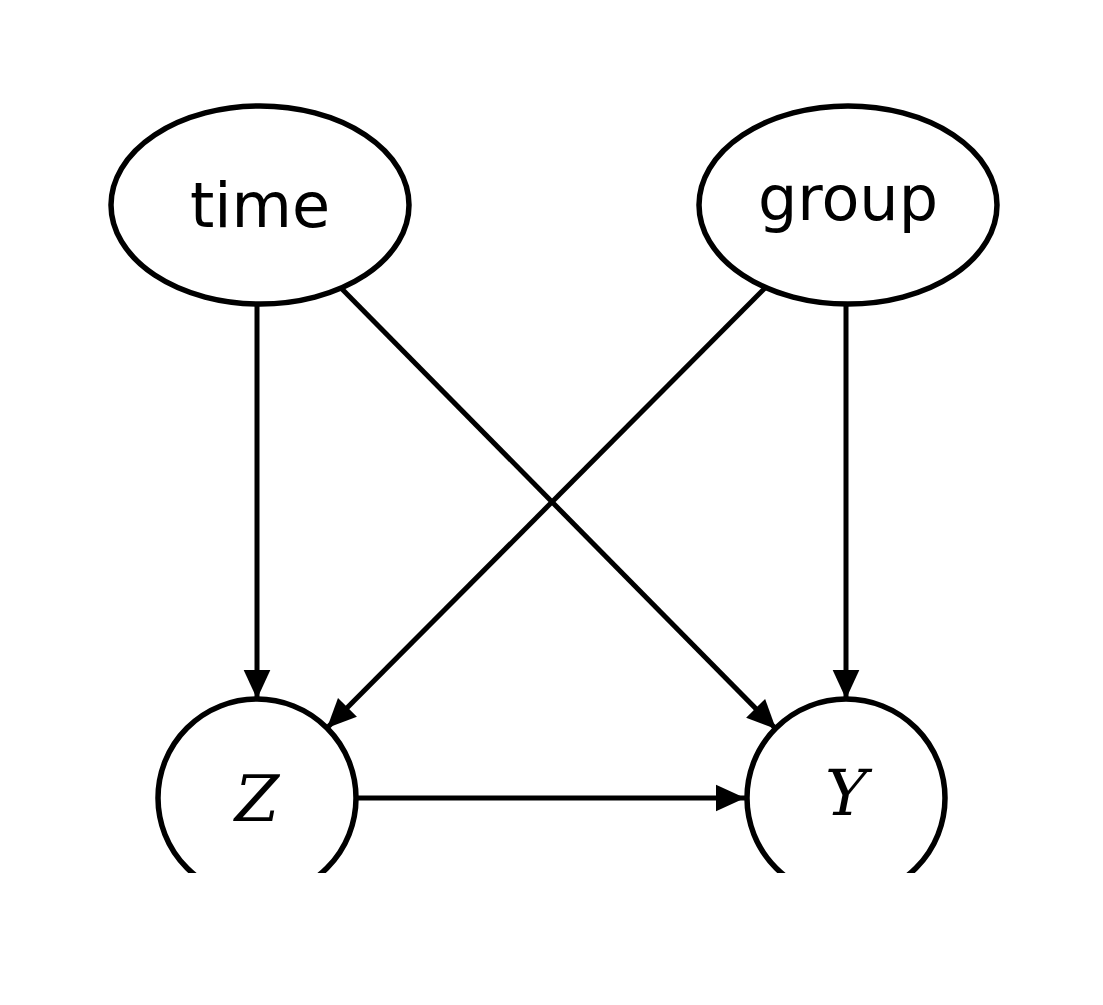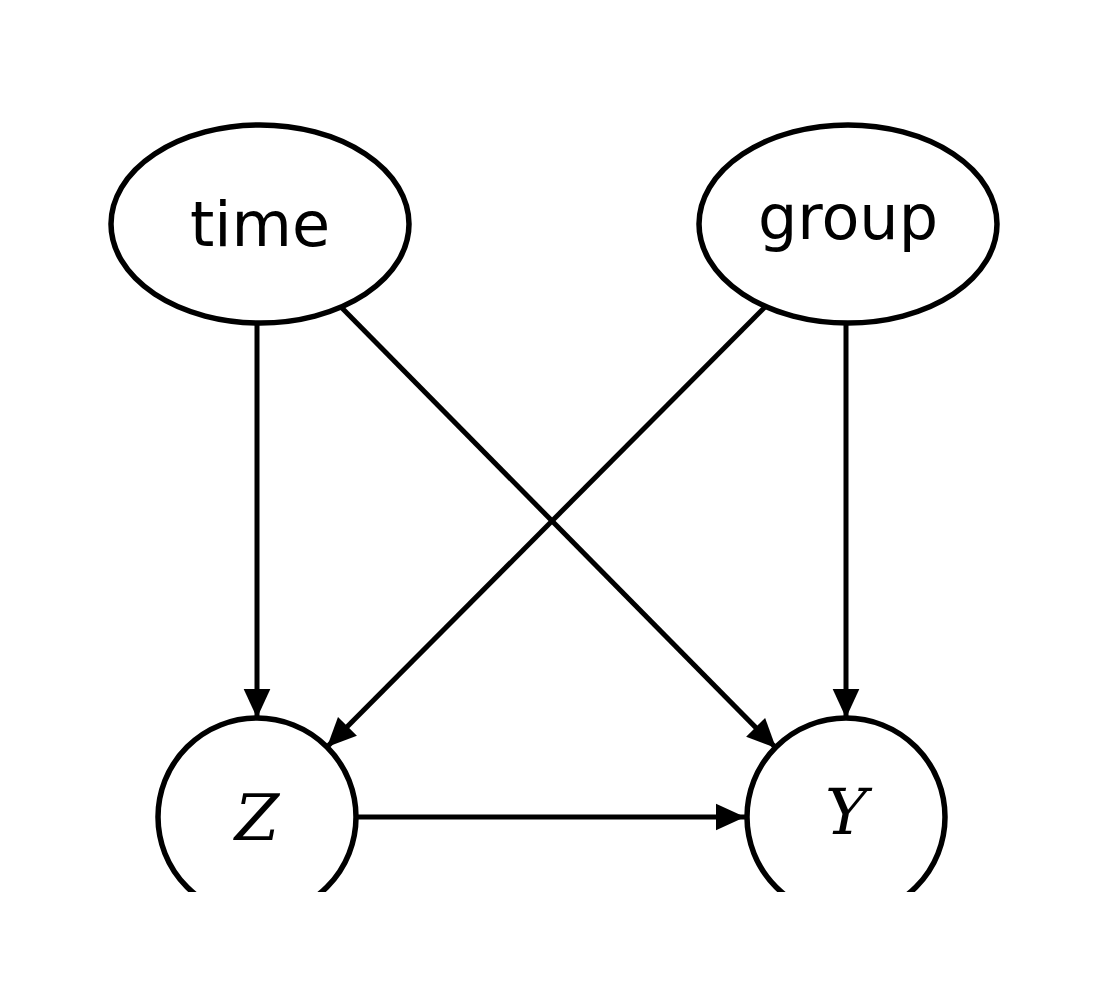--- a/index.html
+++ b/index.html
@@ -6,21 +6,20 @@
     margin: 0;
     padding: 0;
     background: #ffffff;
   }
   .stage {
     position: relative;
     width: 1103px;
     height: 873px;
     background: #ffffff;
     overflow: hidden;
-    margin-top: 19px;
   }
   svg { display: block; }
   .node-shape {
     fill: #ffffff;
     stroke: #000000;
     stroke-width: 5.5;
   }
   .edge-line {
     stroke: #000000;
     stroke-width: 5;

